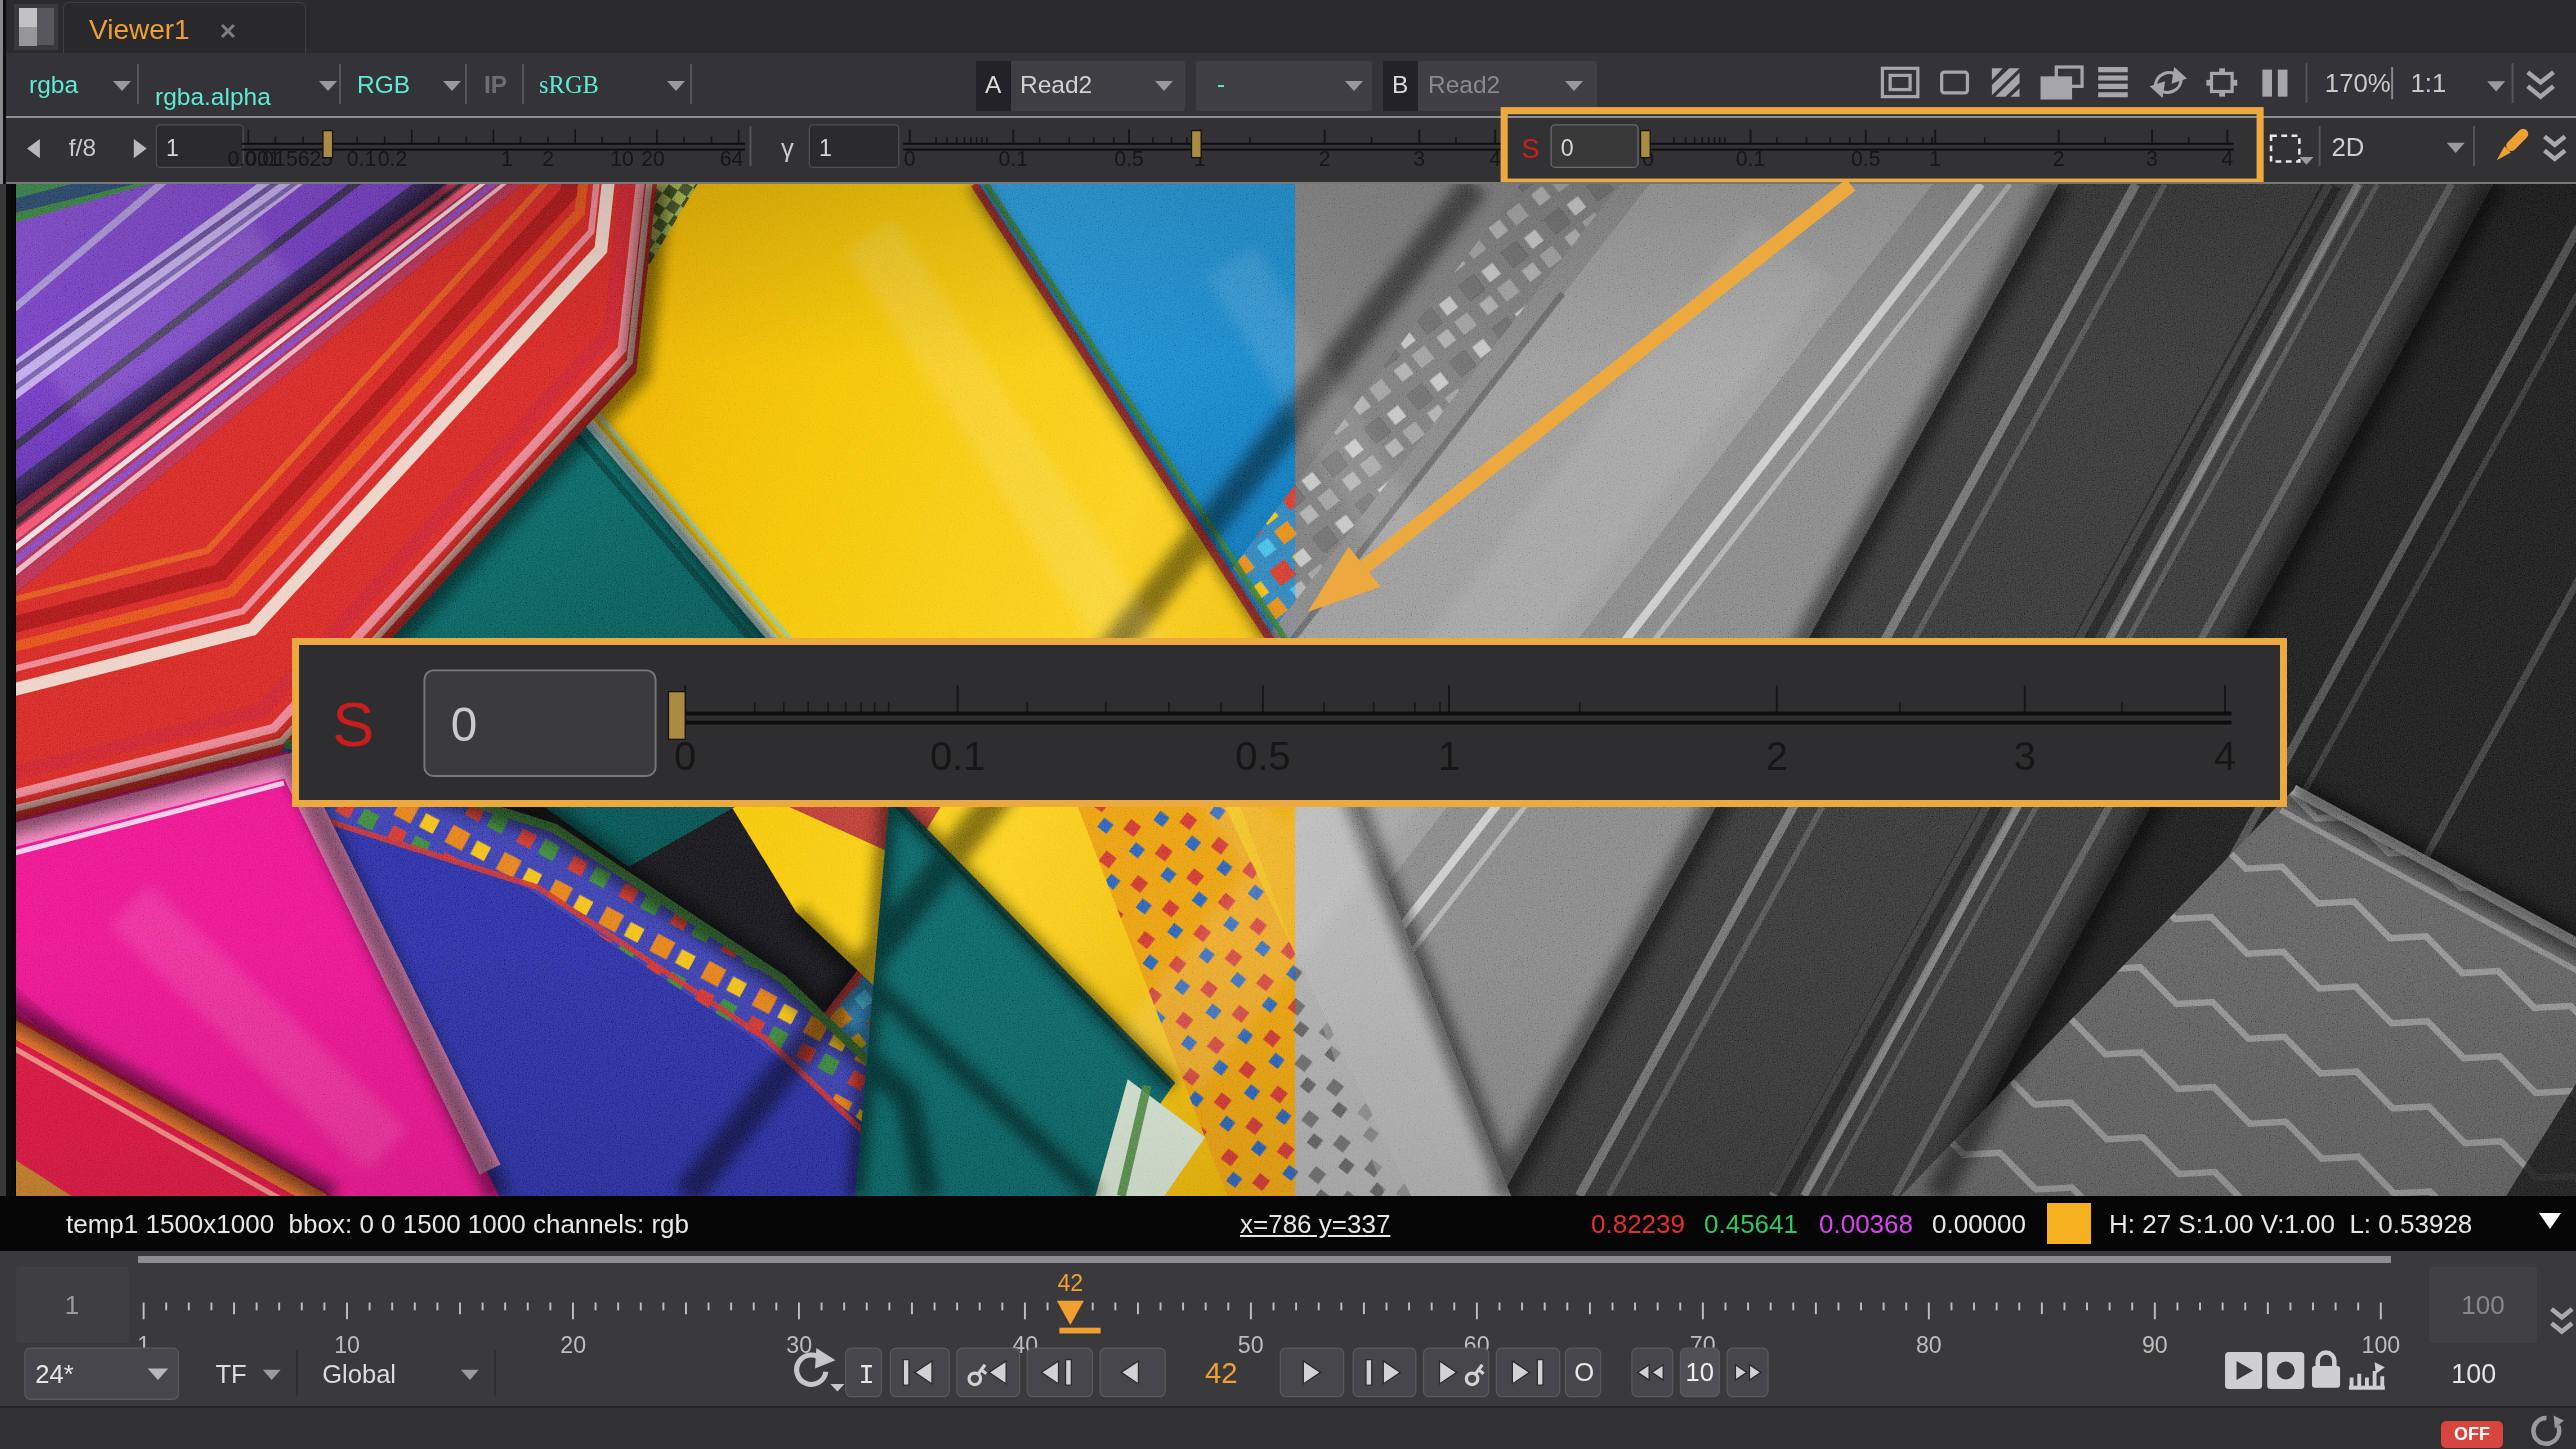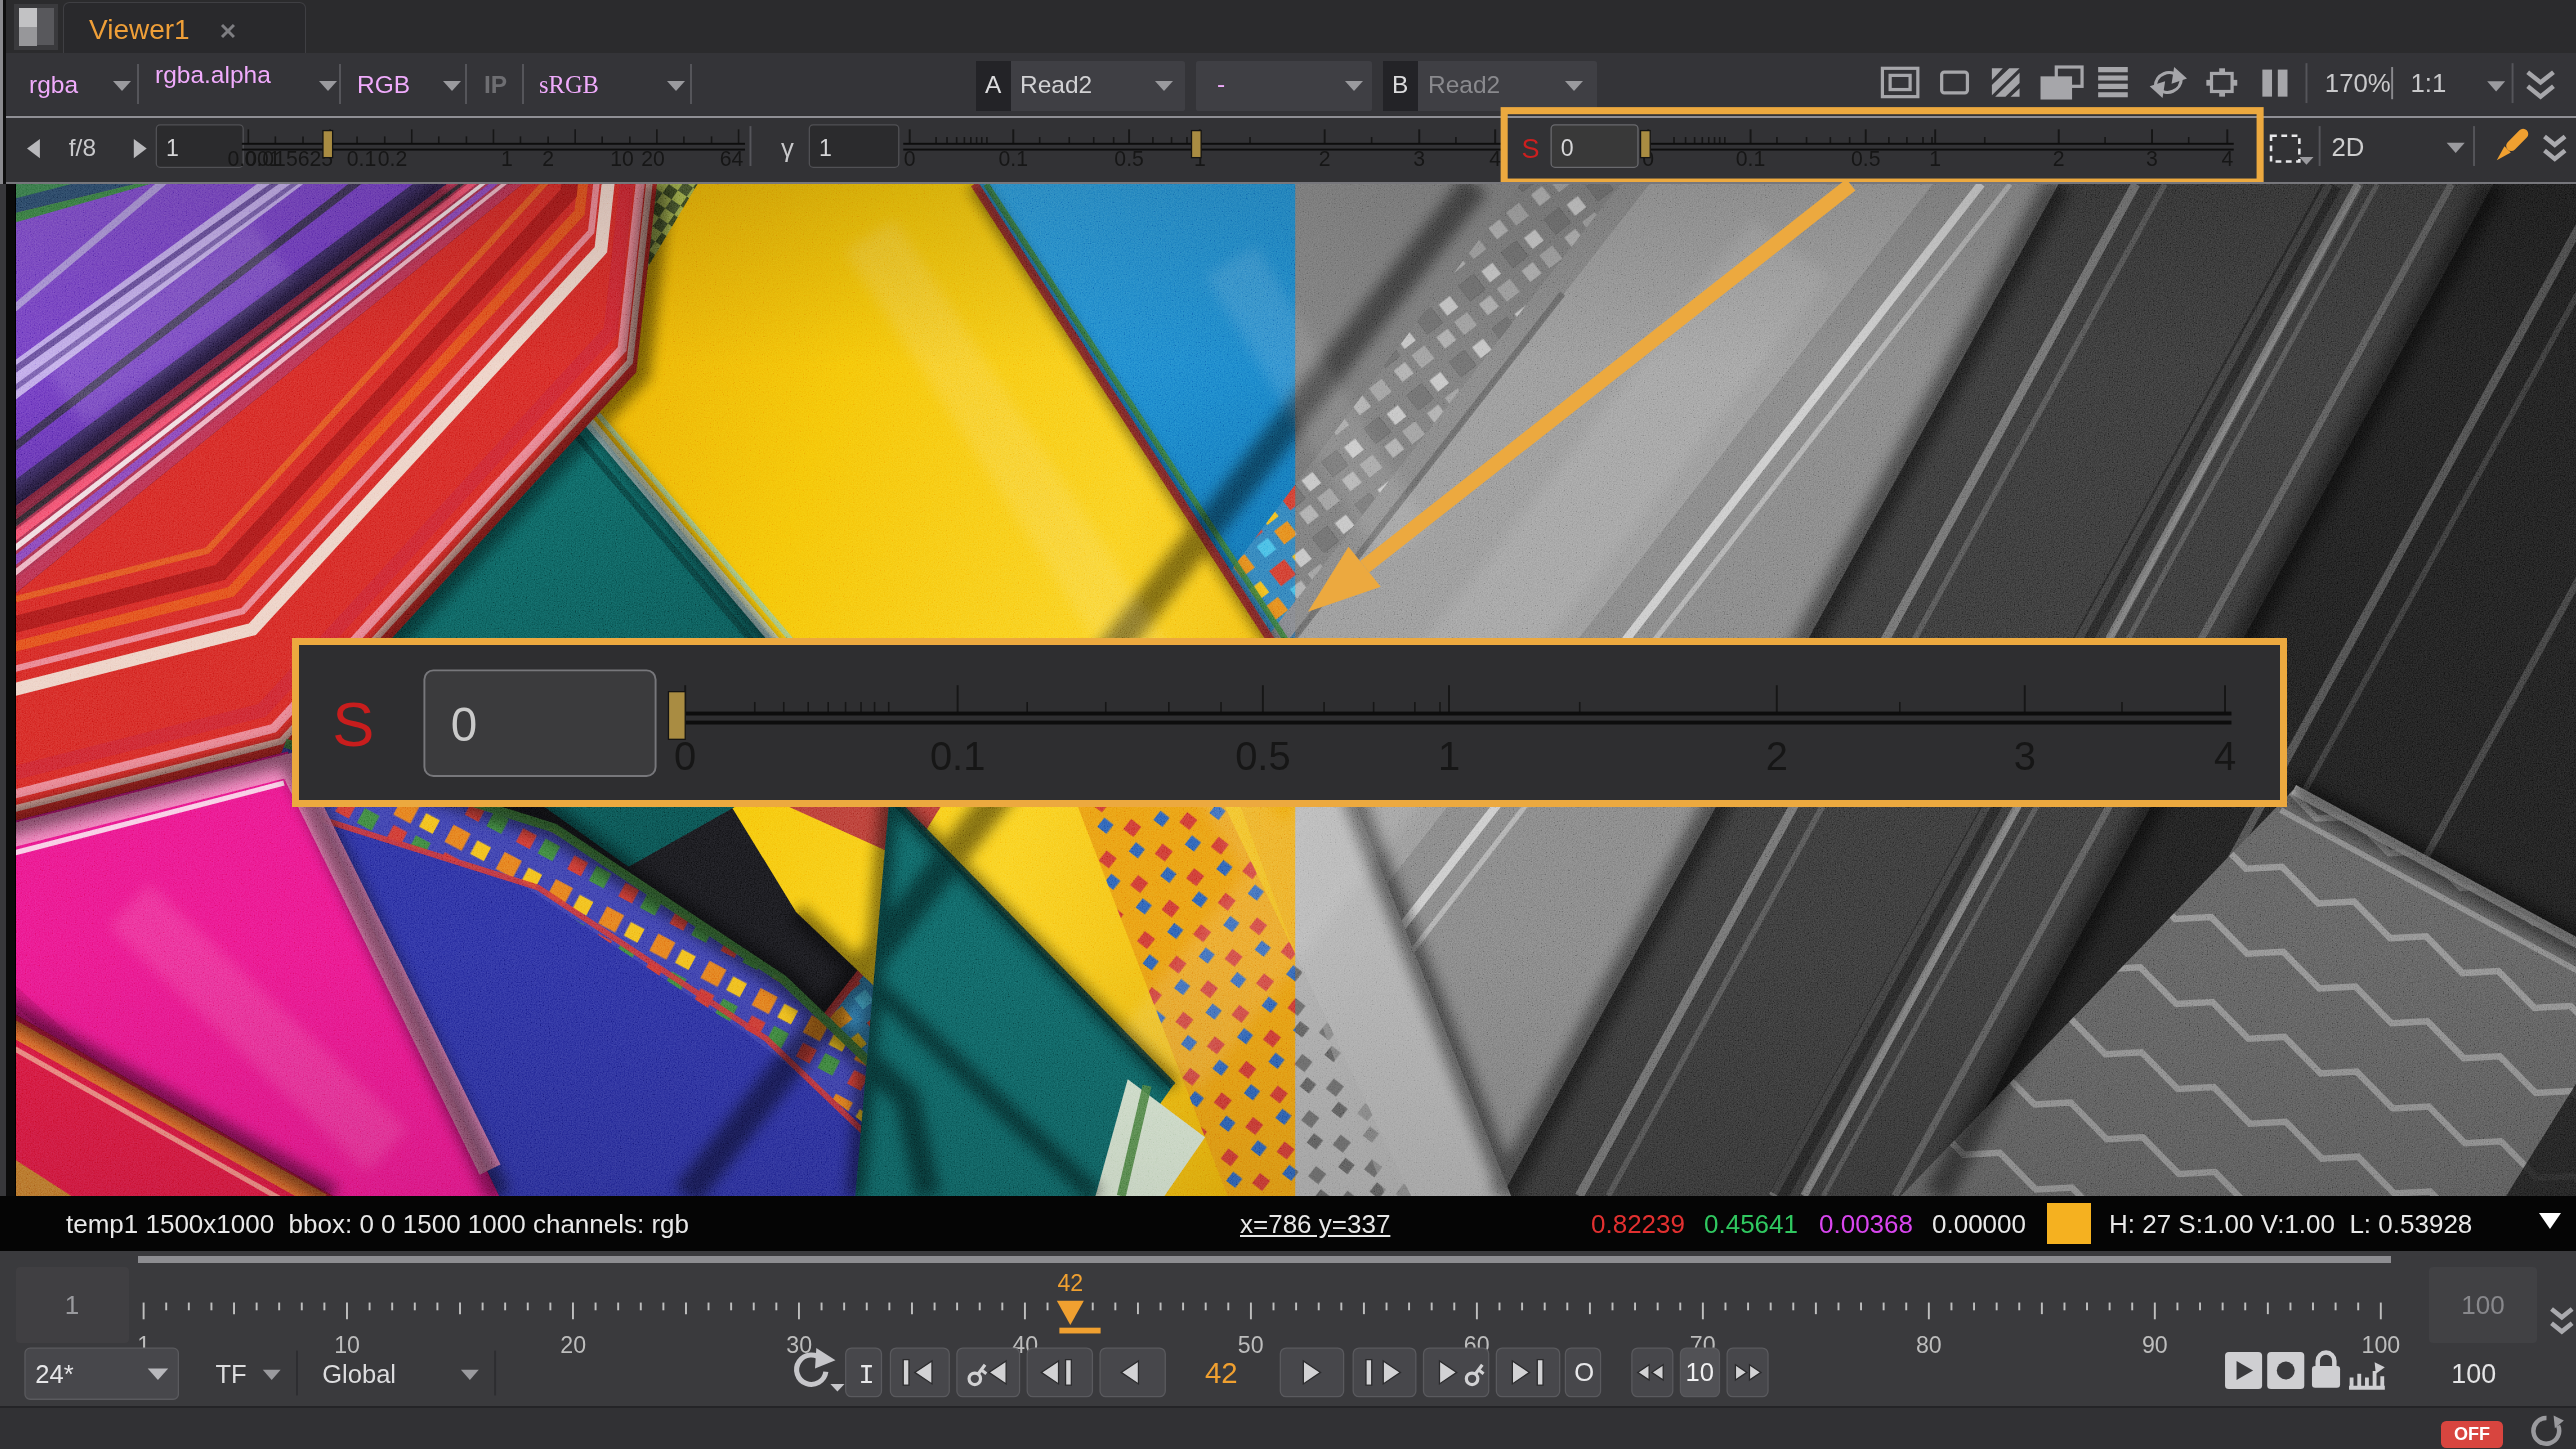--- a/index.html
+++ b/index.html
@@ -1,39 +1,39 @@
 <!DOCTYPE html>
 <html style="font-size:10.3px"><head><meta charset="utf-8"><style>
 * { margin:0; padding:0; box-sizing:border-box; }
 html,body { width:2576px; height:1449px; background:#323234; font-family:"Liberation Sans",sans-serif; overflow:hidden; }
 .abs { position:absolute; }
 #root { position:relative; width:2576px; height:1449px; }
 .sep { position:absolute; width:1.9px; background:#55555a; }
 .ddarrow { position:absolute; width:0; height:0; border-left:9px solid transparent; border-right:9px solid transparent; border-top:10.3px solid #9a9a9e; }
-.txt { position:absolute; color:#f0abfc; font-size:24.5px; white-space:nowrap; }
+.txt { position:absolute; color:#5eead4; font-size:24.5px; white-space:nowrap; }
 </style></head>
 <body>
 <div id="root">
 
 <div class="abs" style="left:0;top:0;width:2.6px;height:184px;background:#8a8a8e;z-index:5;"></div>
 <div class="abs" style="left:2.6px;top:0;width:3.2px;height:184px;background:#0e0e0e;z-index:5;"></div>
 <div class="abs" style="left:0;top:0;width:2576px;height:53px;background:#2b2b2d;"></div>
 <div class="abs" style="left:14px;top:3.9px;width:44px;height:46px;background:#3a3a3d;"></div>
 <div class="abs" style="left:19.3px;top:8.4px;width:18px;height:18.7px;background:#c2c2c4;"></div>
 <div class="abs" style="left:19.3px;top:27px;width:18px;height:18.7px;background:#97979a;"></div>
 <div class="abs" style="left:37px;top:8.4px;width:16.7px;height:37px;background:#58585c;"></div>
 <div class="abs" style="left:63px;top:1.9px;width:243px;height:52px;background:#29292c;border:1.3px solid #3f3f43;border-bottom:none;border-radius:6.4px 6.4px 0 0;"></div>
 <div class="abs" style="left:89px;top:14px;font-size:28px;color:#ef9f38;">Viewer1</div>
 <div class="abs" style="left:215px;top:18.7px;width:26px;height:23px;color:#7e7e82;font-size:22px;font-weight:bold;text-align:center;">✕</div>
 
 <div class="abs" style="left:0;top:53px;width:2576px;height:62px;background:#343438;"></div>
 <div class="txt" style="left:29px;top:71px;">rgba</div>
 <div class="ddarrow" style="left:113px;top:81px;"></div>
 <div class="sep" style="left:137px;top:64px;height:40px;"></div>
-<div class="txt" style="left:155px;top:61px;">rgba.alpha</div>
+<div class="txt" style="left:155px;top:83px;">rgba.alpha</div>
 <div class="ddarrow" style="left:319px;top:81px;"></div>
 <div class="sep" style="left:339px;top:64px;height:40px;"></div>
 <div class="txt" style="left:357px;top:71px;">RGB</div>
 <div class="ddarrow" style="left:443px;top:81px;"></div>
 <div class="sep" style="left:465px;top:64px;height:40px;"></div>
 <div class="txt" style="left:484px;top:71px;color:#6e6e72;font-weight:bold;text-align:right;">IP</div>
 <div class="sep" style="left:522px;top:64px;height:40px;"></div>
 <div class="txt" style="left:539px;top:71px;font-family:Liberation Serif, serif;">sRGB</div>
 <div class="ddarrow" style="left:667px;top:81px;"></div>
 <div class="sep" style="left:690px;top:64px;height:40px;"></div>

